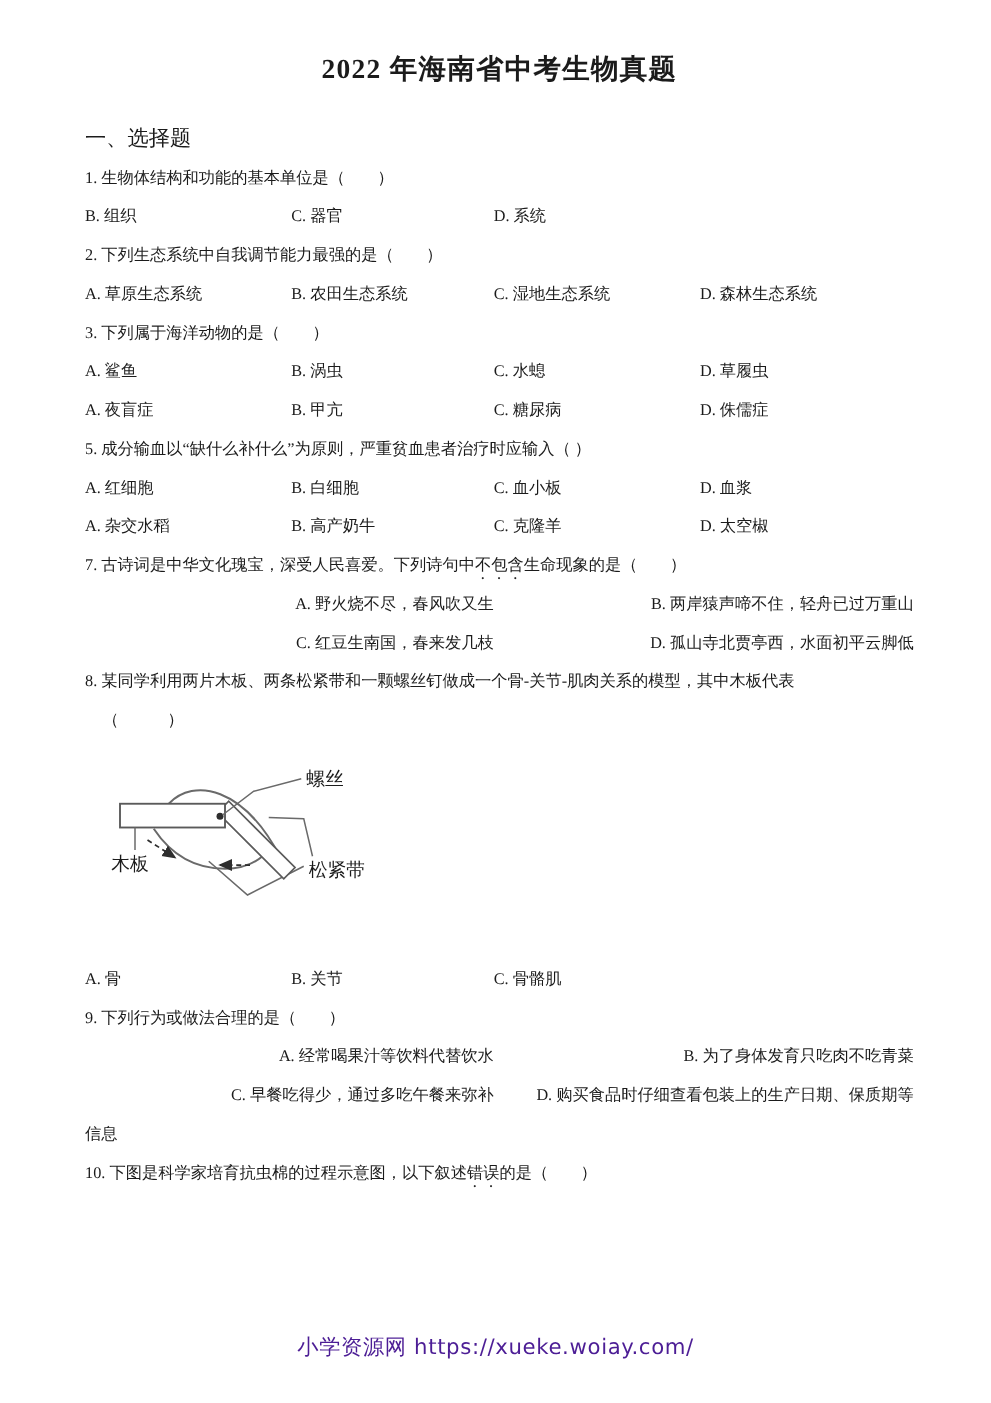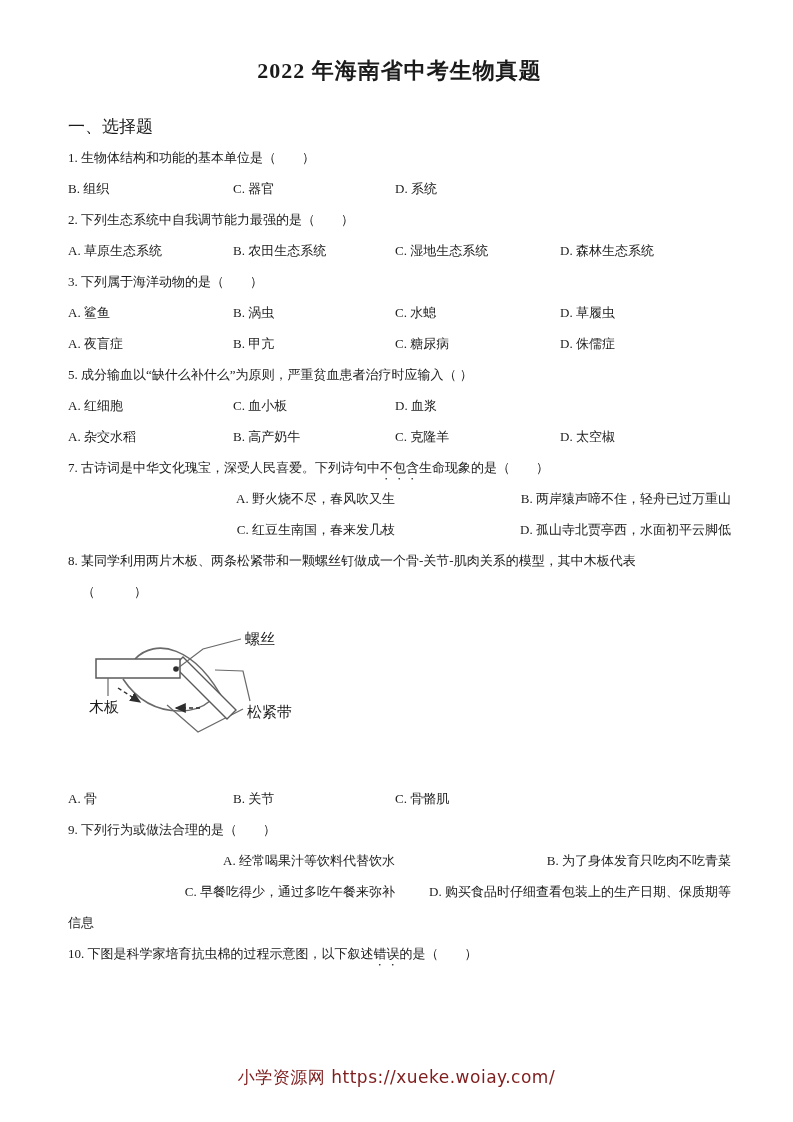--- a/index.html
+++ b/index.html
@@ -4,21 +4,21 @@
 <style>
   html,body { margin:0; padding:0; }
   body {
     width:793px; height:1122px;
     background:#ffffff;
     color:#1b1b1b;
     font-family:"Liberation Serif","DejaVu Serif",serif;
     position:relative;
     overflow:hidden;
   }
-  .page { padding:56px 62px 0 68px; }
+  .page { padding:40px 62px 0 68px; }
   .title {
     font-size:22px; font-weight:bold; text-align:center;
     margin:0; line-height:30px; letter-spacing:1px;
   }
   .section {
     font-size:17px; font-weight:normal;
     margin:26px 0 0 0; line-height:30px;
   }
   .line { margin:0; line-height:31px; font-size:13px; }
   .opts4 { display:grid; grid-template-columns:165px 162px 165px 1fr; }
@@ -31,21 +31,21 @@
   }
   .diagram-wrap { margin:14px 0 40px -13px; height:122px; }
   .diagram-wrap svg text {
     font-family:"Liberation Serif","DejaVu Serif",serif;
     font-size:15px; fill:#1b1b1b;
   }
   .footer {
     position:absolute; left:0; top:1066px; width:100%;
     text-align:center;
     font-family:"DejaVu Sans","Liberation Sans",sans-serif;
-    font-size:17px; color:#7f1d1d; letter-spacing:0.5px;
+    font-size:17px; color:#4c1d95; letter-spacing:0.5px;
   }
 </style>
 </head>
 <body>
 
 <div class="page">
 
   <h1 class="title">2022 年海南省中考生物真题</h1>
   <h2 class="section">一、选择题</h2>
 
@@ -75,20 +75,21 @@
   <div class="line opts4">
     <span class="opt">A. 夜盲症</span>
     <span class="opt">B. 甲亢</span>
     <span class="opt">C. 糖尿病</span>
     <span class="opt">D. 侏儒症</span>
   </div>
 
   <p class="line">5. 成分输血以“缺什么补什么”为原则，严重贫血患者治疗时应输入（ ）</p>
   <div class="line opts4">
     <span class="opt">A. 红细胞</span>
+    <span class="opt">B. 白细胞</span>
     <span class="opt">C. 血小板</span>
     <span class="opt">D. 血浆</span>
   </div>
 
   <div class="line opts4">
     <span class="opt">A. 杂交水稻</span>
     <span class="opt">B. 高产奶牛</span>
     <span class="opt">C. 克隆羊</span>
     <span class="opt">D. 太空椒</span>
   </div>

